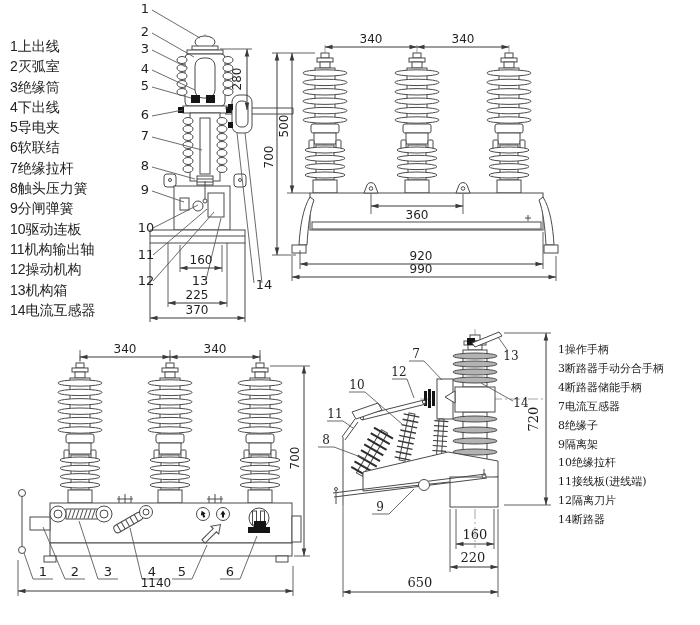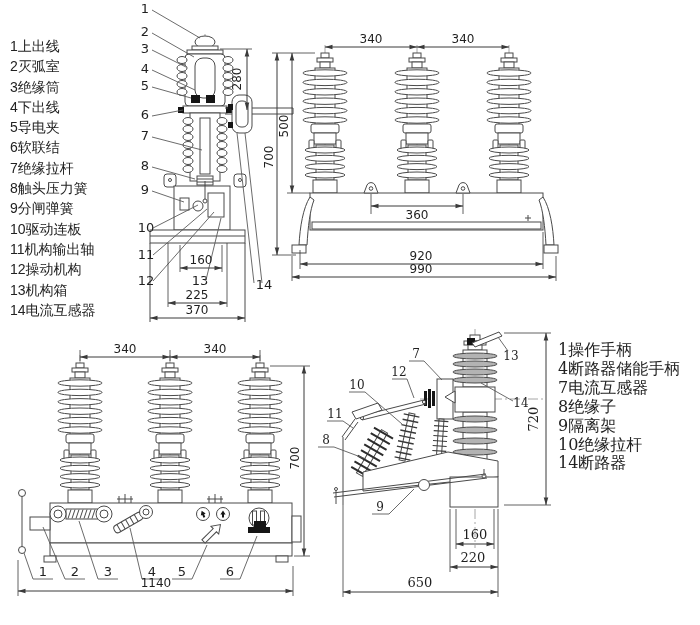--- a/index.html
+++ b/index.html
@@ -1,20 +1,20 @@
 <!DOCTYPE html>
 <html><head>
 <meta charset="utf-8">
 <style>
   html,body{margin:0;padding:0;background:#fff;}
   #stage{position:relative;width:700px;height:625px;background:#fff;overflow:hidden;
          font-family:"Liberation Sans",sans-serif;}
   .legend{position:absolute;color:#222;white-space:nowrap;}
   #legend-left{left:10px;top:36px;font-size:14px;line-height:20.3px;font-family:"Liberation Sans",sans-serif;}
-  #legend-right{left:558px;top:341px;font-size:16px;line-height:18.9px;font-family:"DejaVu Serif",serif;}
+  #legend-right{left:558px;top:341px;font-size:11px;line-height:18.9px;font-family:"DejaVu Serif",serif;}
   svg{position:absolute;left:0;top:0;}
   .ln{stroke:#4a4a4a;fill:none;stroke-width:1;}
   .fw{stroke:#4a4a4a;fill:#fff;stroke-width:1;}
   .fg{stroke:#4a4a4a;fill:#b3b3b3;stroke-width:1;}
   .blk{fill:#151515;stroke:none;}
   .cl{stroke:#8f8f8f;stroke-width:0.8;fill:none;stroke-dasharray:10 3 2 3;}
   .dim{stroke:#3a3a3a;stroke-width:1;fill:none;}
   .ext{stroke:#3a3a3a;stroke-width:0.8;fill:none;}
   .ld{stroke:#5a5a5a;stroke-width:0.9;fill:none;}
   .dt{font:12px "DejaVu Sans",sans-serif;fill:#1f1f1f;stroke:none;text-anchor:middle;}
@@ -39,25 +39,28 @@
     <div>9分闸弹簧</div>
     <div>10驱动连板</div>
     <div>11机构输出轴</div>
     <div>12操动机构</div>
     <div>13机构箱</div>
     <div>14电流互感器</div>
   </div>
 
   <div id="legend-right" class="legend">
     <div>1操作手柄</div>
+    <div>3断路器手动分合手柄</div>
     <div>4断路器储能手柄</div>
     <div>7电流互感器</div>
     <div>8绝缘子</div>
     <div>9隔离架</div>
     <div>10绝缘拉杆</div>
+    <div>11接线板(进线端)</div>
+    <div>12隔离刀片</div>
     <div>14断路器</div>
   </div>
 
   <svg width="700" height="625" viewBox="0 0 700 625">
     <defs>
       <marker id="aS" markerWidth="9" markerHeight="6" refX="0.5" refY="3" orient="auto" markerUnits="userSpaceOnUse">
         <path d="M8,0.7 L0.5,3 L8,5.3 Z" fill="#3a3a3a"></path>
       </marker>
       <marker id="aE" markerWidth="9" markerHeight="6" refX="8" refY="3" orient="auto" markerUnits="userSpaceOnUse">
         <path d="M0.5,0.7 L8,3 L0.5,5.3 Z" fill="#3a3a3a"></path>

